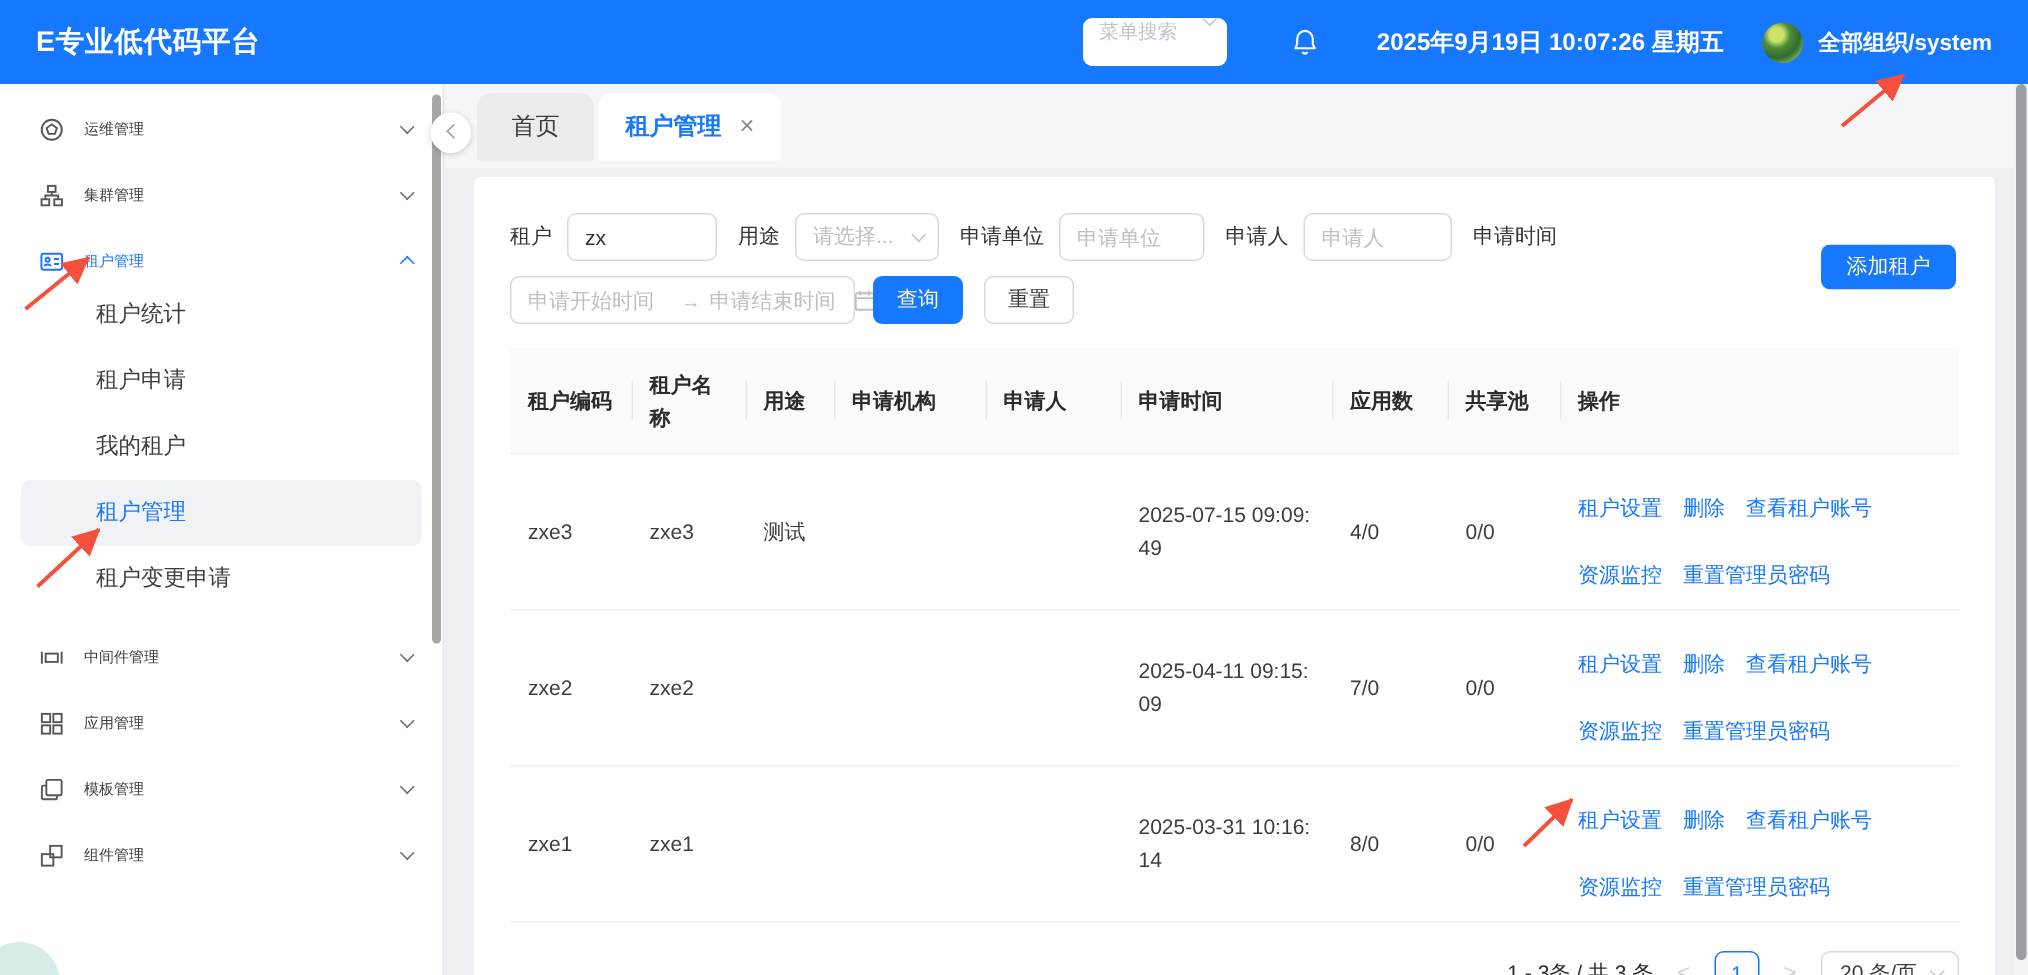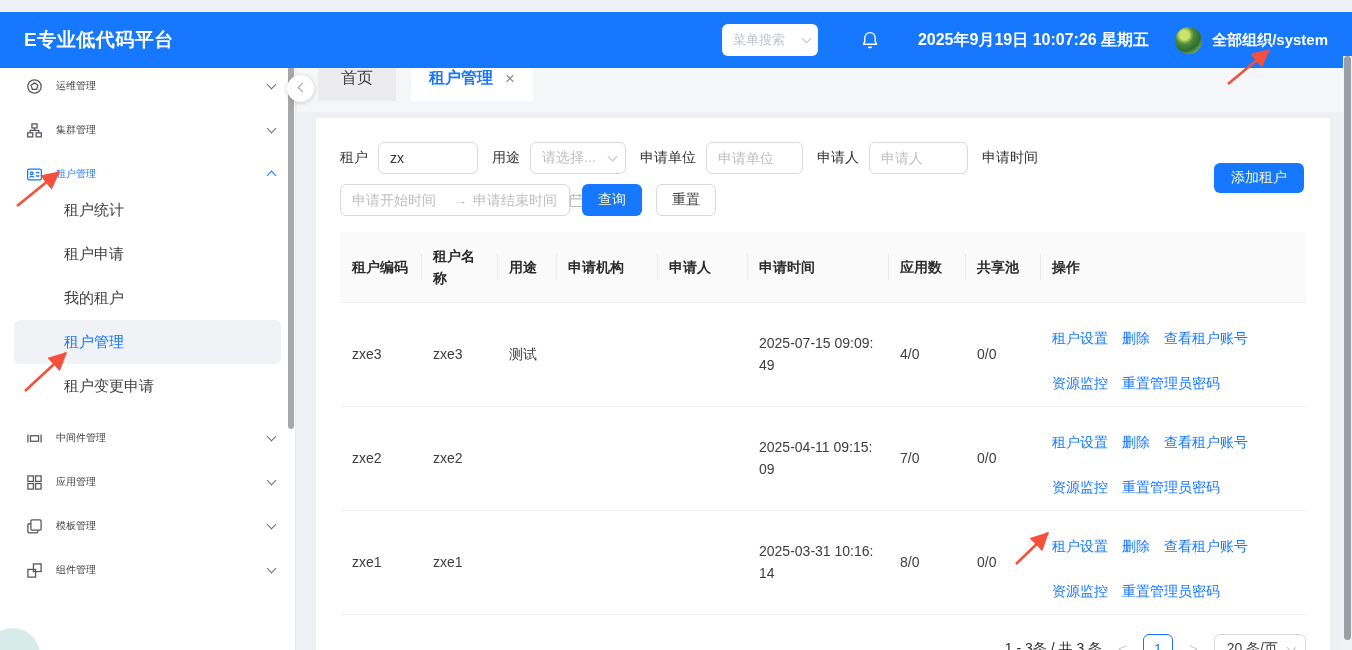--- a/index.html
+++ b/index.html
@@ -1,24 +1,24 @@
 <!DOCTYPE html>
 <html><head>
 <meta charset="utf-8">
 <style>
   * { margin:0; padding:0; box-sizing:border-box; }
   html,body { width:1352px; height:650px; overflow:hidden; }
   body { font-family:"Liberation Sans", sans-serif; background:#eef0f4; position:relative; color:#333; }
 
   
-  .app-header { position:absolute; left:0; top:12px; width:1352px; height:56px; background:#1677ff;
+  .app-header { position:absolute; left:0; top:0; width:1352px; height:56px; background:#1677ff;
     display:flex; align-items:center; padding:0 24px; z-index:30; }
   .app-title { color:#fff; font-size:19px; font-weight:bold; letter-spacing:.5px; }
   .header-right { margin-left:auto; display:flex; align-items:center; }
-  .menu-search { width:96px; height:32px; background:#fff; border-radius:6px; display:flex; align-items:center;
+  .menu-search { width:96px; height:32px; background:#fff; border-radius:6px; display:flex; align-items:flex-start;
     padding:0 8px 0 11px; font-size:13px; color:#bfc3cc; cursor:pointer; }
   .menu-search .chev { margin-left:auto; border-color:#c0c4cc; }
   .bell-wrap { margin-left:42px; display:flex; align-items:center; cursor:pointer; }
   .datetime { color:#fff; font-size:16px; font-weight:bold; margin-left:38px; white-space:nowrap; }
   .avatar { width:27px; height:27px; border-radius:50%; margin-left:26px; cursor:pointer;
     background: radial-gradient(circle at 35% 30%, #cde26a 0 18%, #4e8d3a 35%, #2f6b33 60%, #7fae4b 80%, #3c5e2c 100%); }
   .user-org { color:#fff; font-size:15px; font-weight:bold; margin-left:10px; cursor:pointer; white-space:nowrap; }
 
   
   .sidebar { position:absolute; left:0; top:56px; width:296px; bottom:0; background:#fff;
@@ -37,21 +37,21 @@
     border-radius:3px; cursor:pointer; }
   .corner-bubble { position:absolute; left:-14px; bottom:-32px; width:54px; height:54px; border-radius:50%;
     background:#d7ebe8; }
 
   
   .main-area { position:absolute; left:297px; top:56px; right:9px; bottom:0; background:#eef0f3; }
   .collapse-btn { position:absolute; left:-10px; top:19px; width:27px; height:27px; border-radius:50%;
     background:#fff; box-shadow:0 1px 4px rgba(0,0,0,.18); display:flex; align-items:center; justify-content:center;
     cursor:pointer; z-index:20; }
   .collapse-btn .chev { border-color:#9b9da1; transform:rotate(135deg); margin-left:3px; }
-  .tabstrip { height:56px; background:#f5f6f8; display:flex; align-items:flex-start; padding-left:21px;gap:12px; }
+  .tabstrip { height:56px; background:#f5f6f8; display:flex; align-items:center; padding-left:21px; }
   .tab { height:45px; display:flex; align-items:center; padding:0 23px; background:#ececee;
     border-radius:9px 9px 0 0; font-size:16px; color:#3d3d3d; cursor:pointer; margin-right:3px; }
   .tab.active { background:#fff; color:#1677ff; font-weight:bold; padding:0 18px; }
   .tab .close { font-size:17px; color:#8c8c8c; margin-left:12px; font-weight:normal; cursor:pointer; }
 
   .card { position:absolute; left:19px; right:13px; top:62px; bottom:-4px; background:#fff; border-radius:4px;
     padding:24px 24px 0 24px; }
 
   
   .filter-row { display:flex; align-items:center; font-size:14px; }

